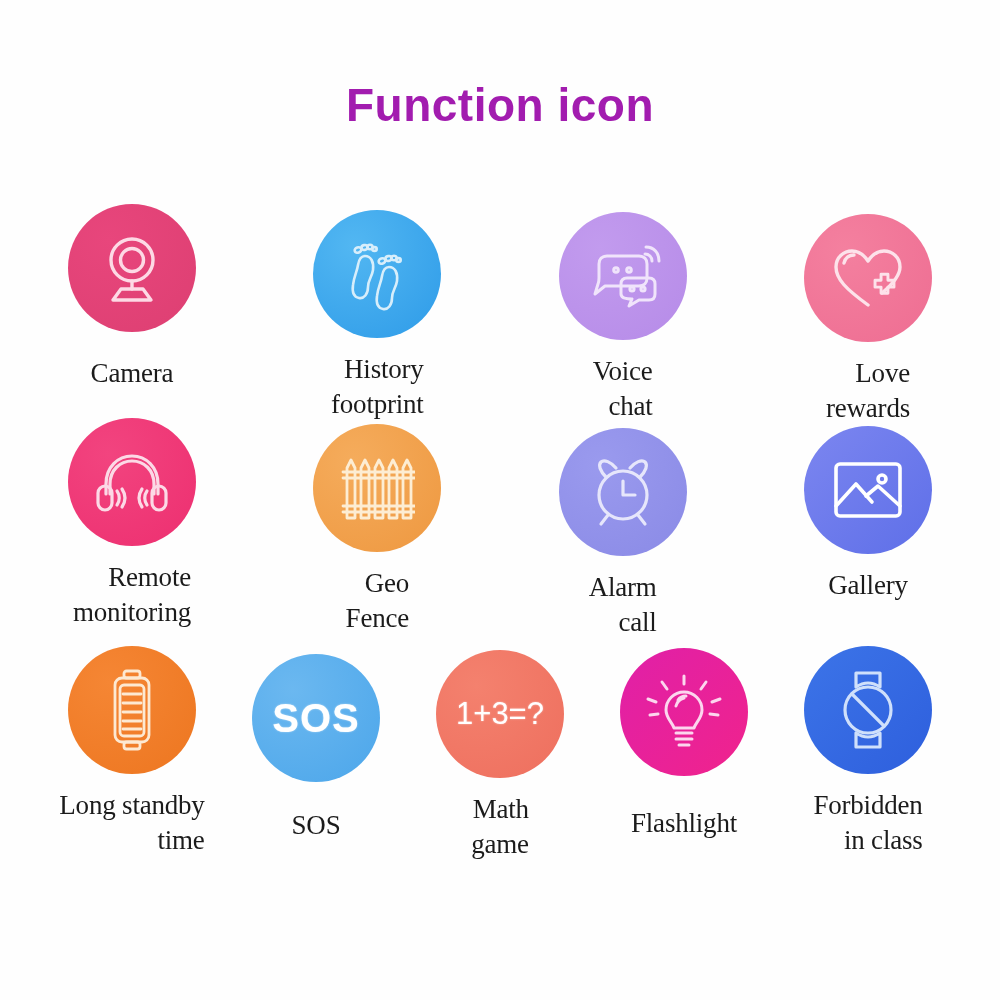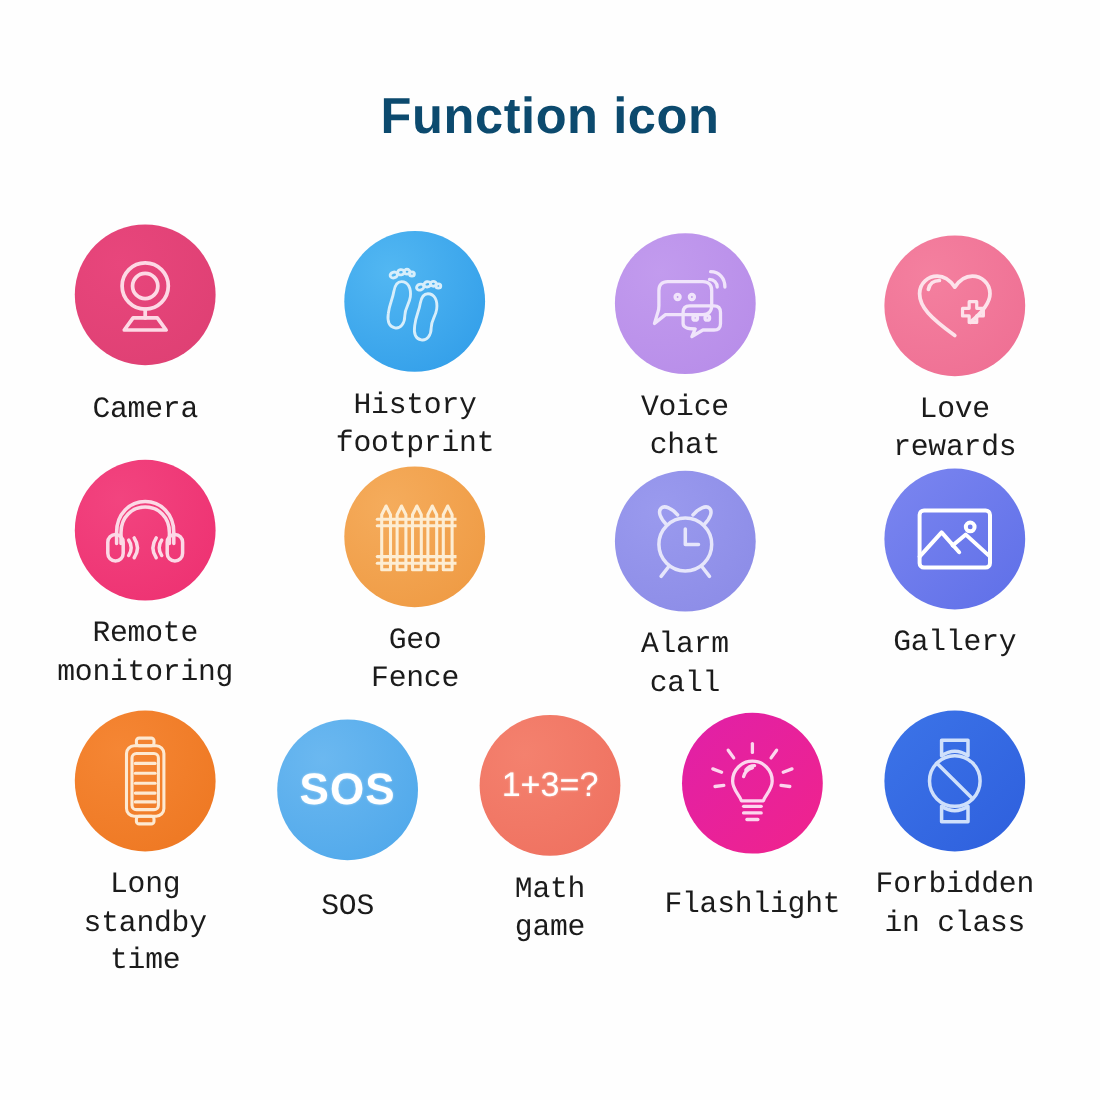--- a/index.html
+++ b/index.html
@@ -18,21 +18,21 @@
   }
   .title {
     position: absolute;
     top: 78px;
     left: 0;
     width: 1000px;
     text-align: center;
     font-size: 46px;
     font-weight: bold;
     letter-spacing: 0.5px;
-    color: #0c4a6e;
+    color: #a21caf;
     font-family: "Liberation Sans", "DejaVu Sans", sans-serif;
   }
   .grid {
     position: absolute;
     top: 190px;
     left: 40px;
     width: 920px;
     display: flex;
     flex-direction: column;
   }
@@ -54,25 +54,25 @@
     height: 128px;
     border-radius: 50%;
     display: flex;
     align-items: center;
     justify-content: center;
     position: relative;
   }
   .disc svg { display: block; }
   .label {
     margin-top: 14px;
-    text-align: center;
+    text-align: right;
     font-size: 27px;
     line-height: 1.28;
     color: #1b1b1b;
-    font-family: Liberation Mono, monospace;
+    font-family: Liberation Serif, serif;
     letter-spacing: -0.2px;
     white-space: pre-line;
   }
   
   .r1 .cell:nth-child(1) .disc { margin-top: 14px; }
   .r1 .cell:nth-child(1) .label { margin-top: 24px; }
   .r1 .cell:nth-child(2) .disc { margin-top: 20px; }
   .r1 .cell:nth-child(3) .disc { margin-top: 22px; }
   .r1 .cell:nth-child(4) .disc { margin-top: 24px; }
   .r1 .cell:nth-child(5) .disc { margin-top: 20px; }

